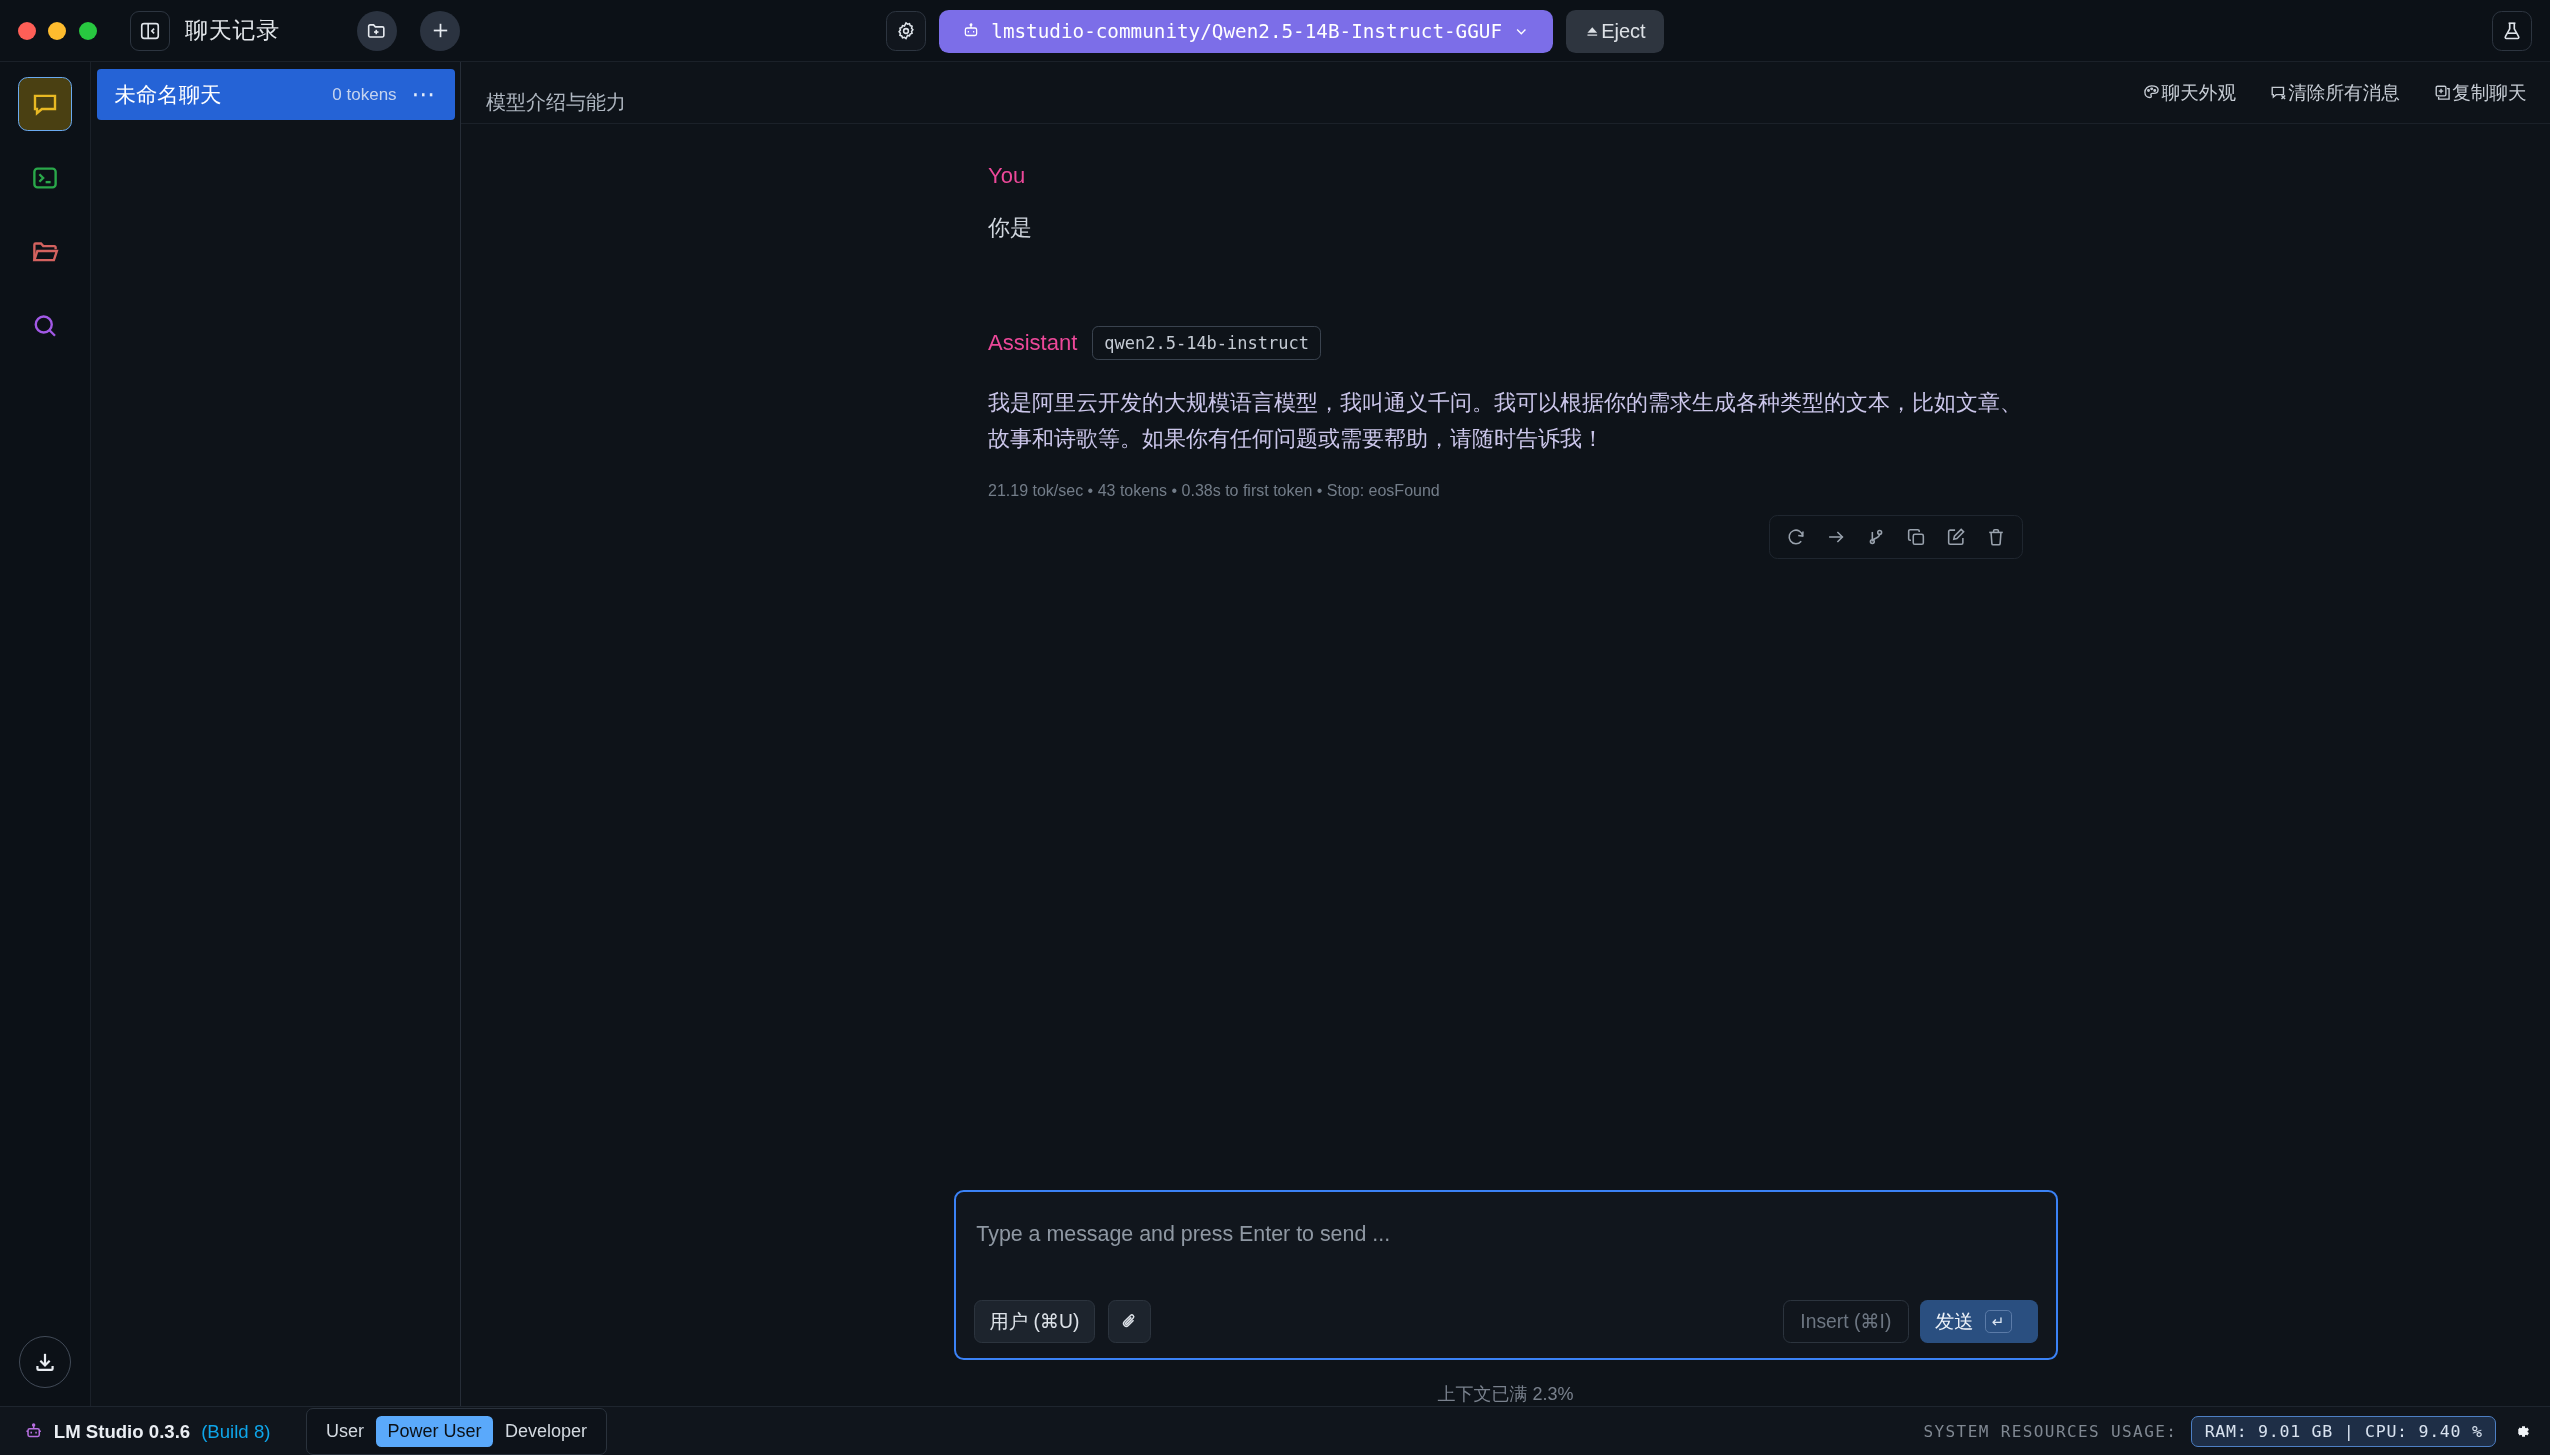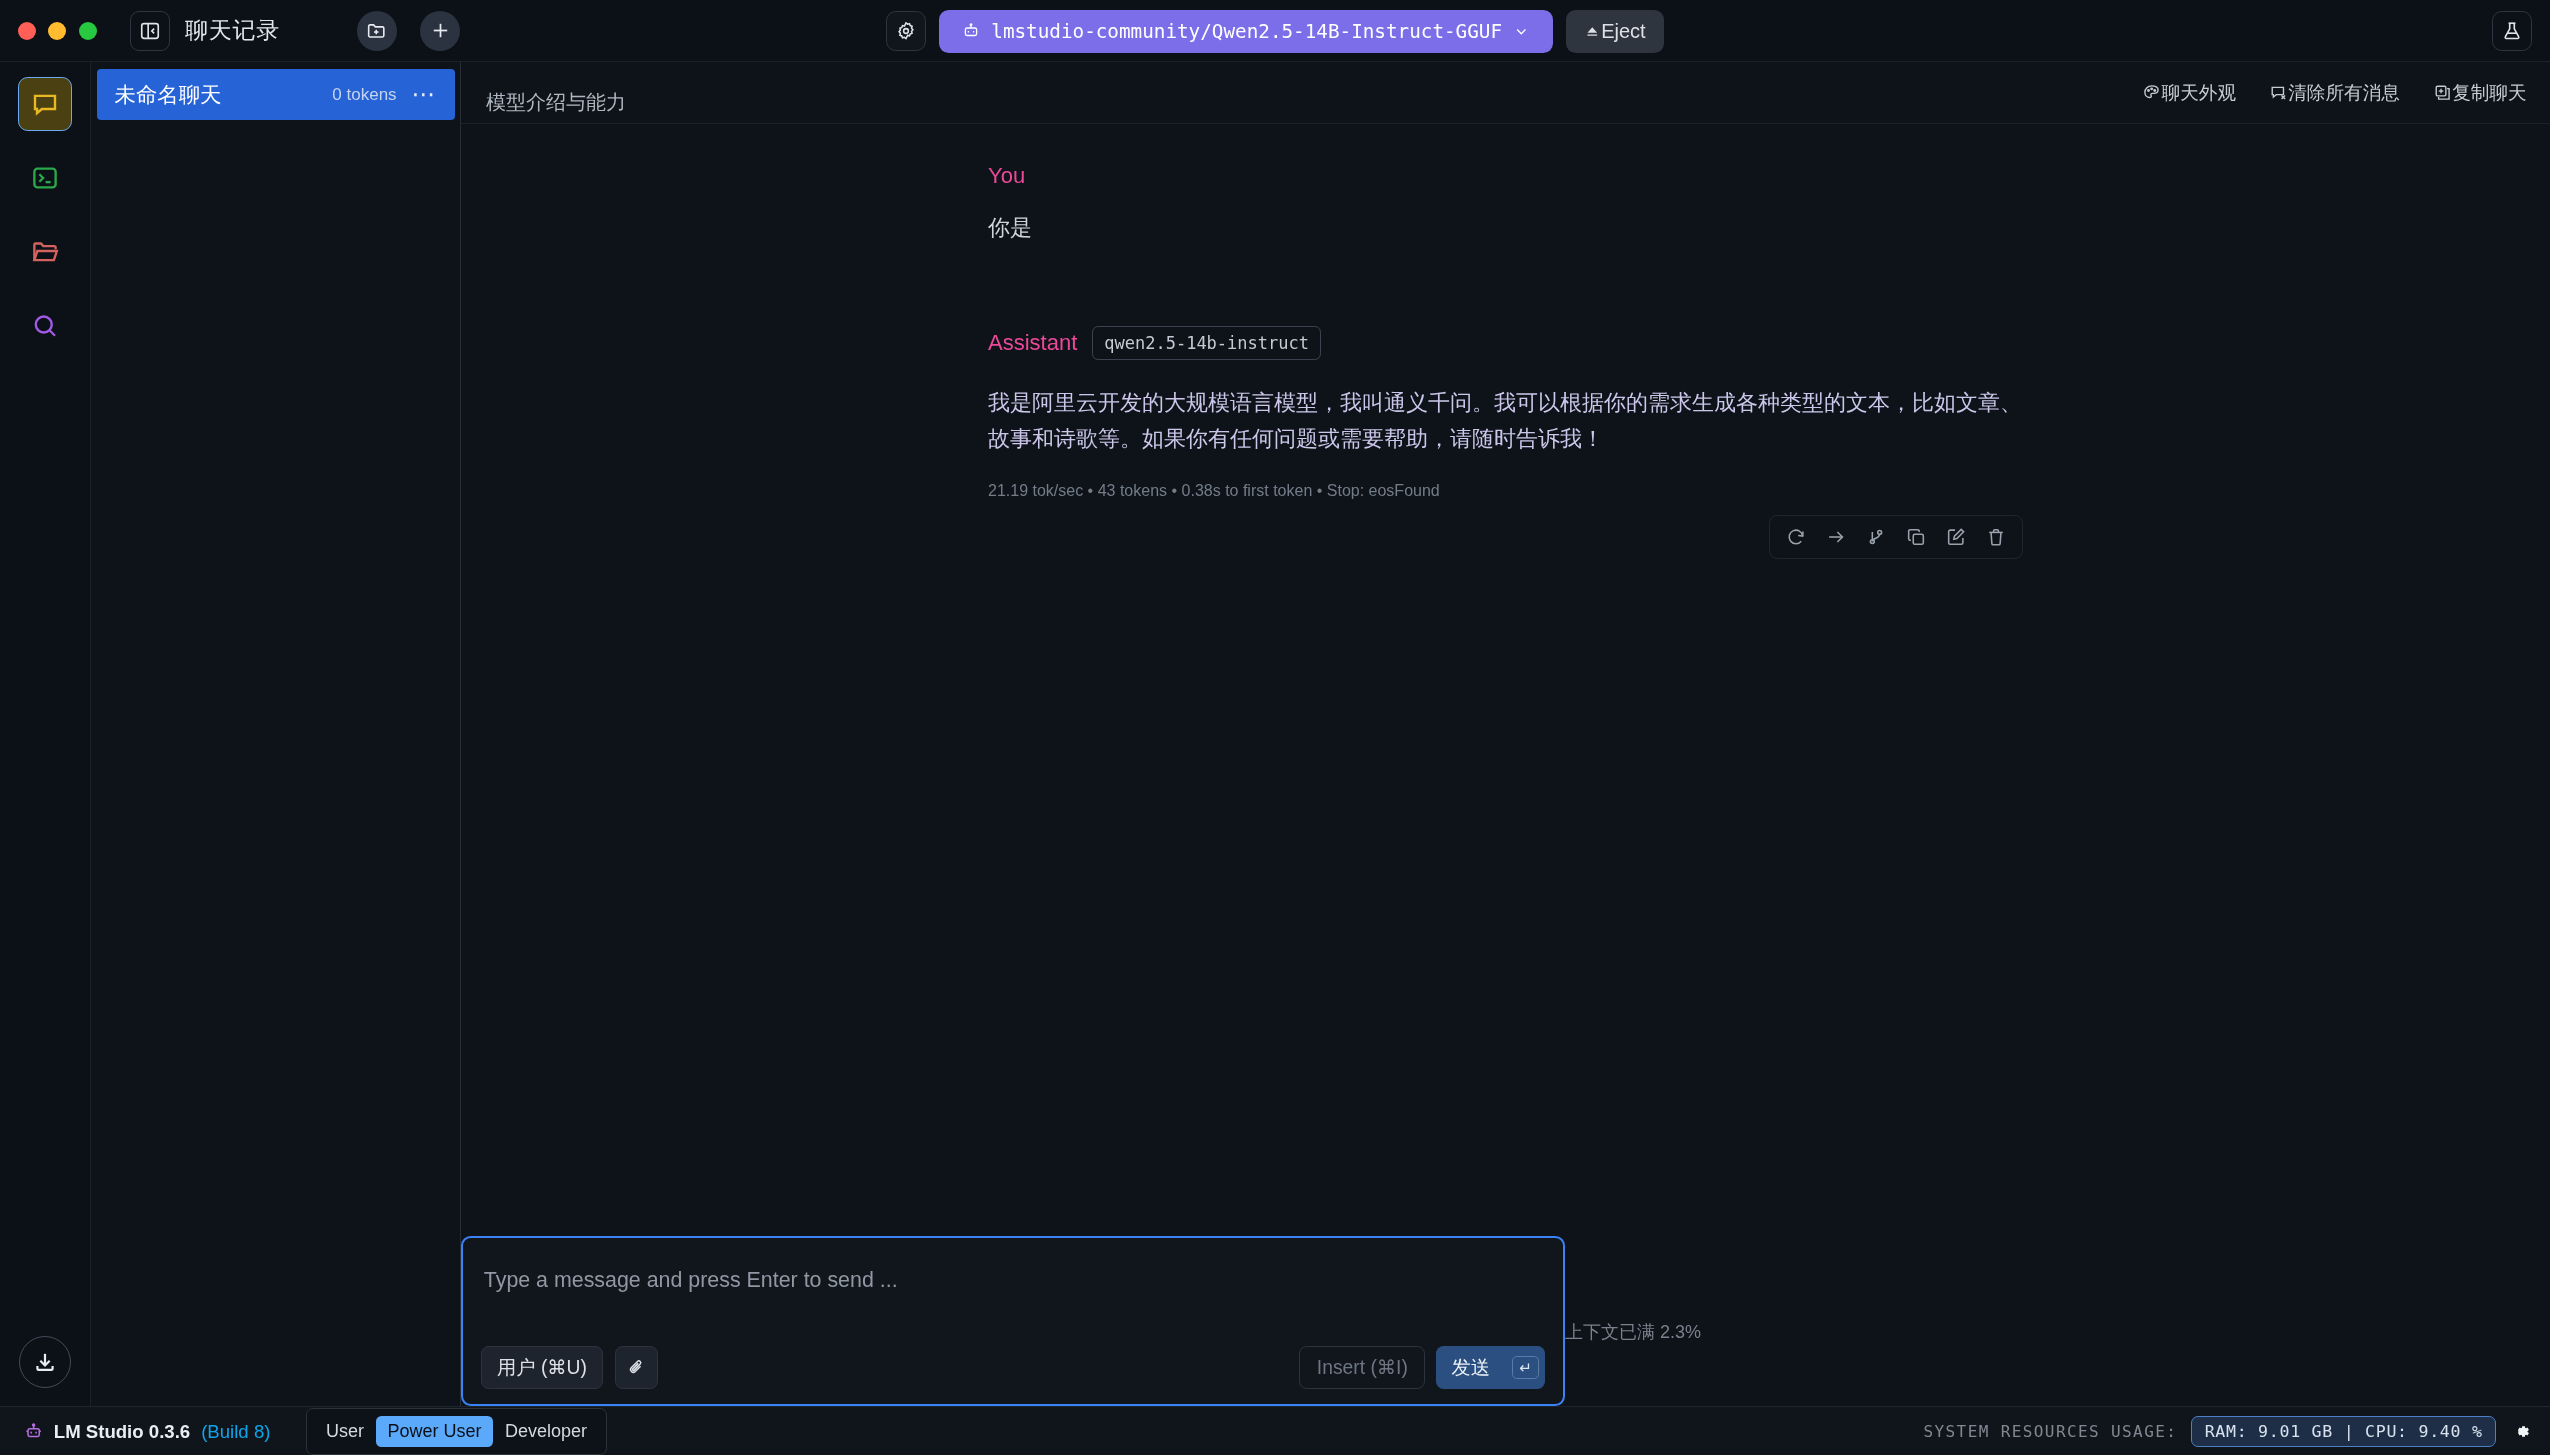--- a/index.html
+++ b/index.html
@@ -136,21 +136,21 @@
     font-size:22px; line-height:1.62; color:#cbc6ea; max-width:1035px;
   }
   .stats { margin-top:26px; font-size:16px; color:#737d89; }
   .act-row { display:flex; justify-content:flex-end; margin-top:15px; }
   .act-box {
     border:0.7px solid #1f262f; border-radius:8.3px;
     display:flex; align-items:center; gap:18px; padding:9.7px 15px;
   }
 
   
-  .composer-wrap { padding:0 0 0 0; display:flex; flex-direction:row; align-items:center; }
+  .composer-wrap { padding:0 0 0 0; display:flex; flex-direction:column; align-items:center; }
   .composer {
     width:1104px; height:170px; background:#11161d;
     border:2.1px solid #3b82f6; border-radius:9.7px;
     display:flex; flex-direction:column; padding:18px 18px 15px 18px;
   }
   .composer .placeholder { font-size:21.4px; color:#8f98a3; padding:12.4px 2.8px 0 2.8px; }
   .composer .grow { flex:1 1 auto; }
   .comp-bar { display:flex; align-items:center; }
   .chip {
     height:43px; background:#1d242d; border:0.7px solid #2c343e; border-radius:7.6px;
@@ -159,21 +159,21 @@
   }
   .chip.icon-only { padding:0; width:43px; justify-content:center; }
   .comp-bar .grow { flex:1 1 auto; }
   .insert-btn {
     height:43px; background:#11161d; border:0.7px solid #2c343e; border-radius:7.6px;
     display:flex; align-items:center; padding:0 16.6px; font-size:19.3px; color:#6d7682;
     margin-right:11px;
   }
   .send-btn {
     height:43px; background:#2a4f80; border-radius:7.6px;
-    display:flex; align-items:center; gap:22px; padding:0 6px 0 15px;
+    display:flex; align-items:center; gap:11px; padding:0 26px 0 15px;
     font-size:19.3px; color:#eef3f9;
   }
   .send-key {
     border:0.7px solid #5b7ba8; border-radius:4.8px; padding:1.4px 6.2px;
     font-size:15px; color:#dce6f2;
   }
   .ctx-line { text-align:center; font-size:18px; color:#79818d; padding:22px 0 0 0; }
 
   
   .statusbar {

